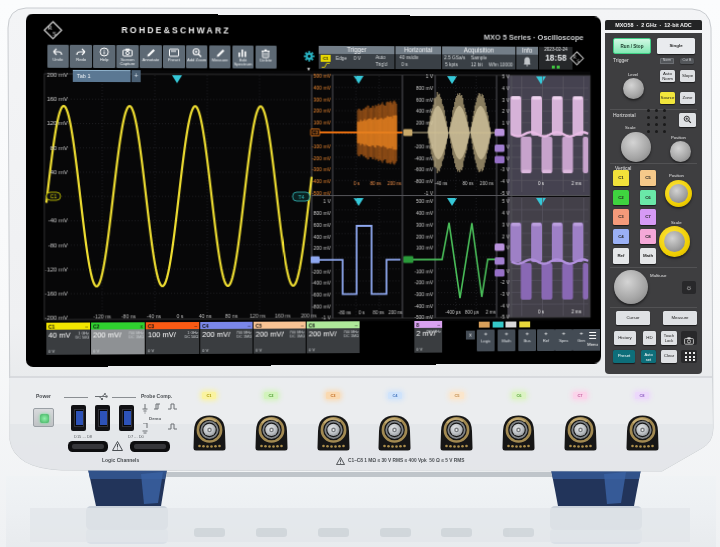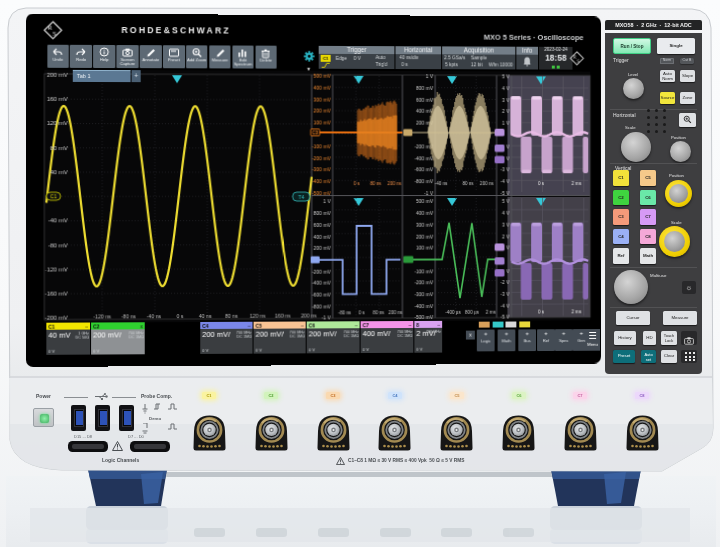--- a/index.html
+++ b/index.html
@@ -629,41 +629,41 @@
         <div class="v1">40 mV</div>
         <div class="v2">1 GHz<br>DC 50Ω</div>
         <div class="v3">0 V</div>
       </div>
     <div class="ch" style="left:64px;width:53px;background:#8e9194">
         <div class="hd" style="background:#2fd12f">C2<span style="float:right;margin-right:2px;font-weight:normal;">x</span></div>
         <div class="v1">200 mV/</div>
         <div class="v2">700 MHz<br>DC 1MΩ</div>
         <div class="v3">0 V</div>
       </div>
+    <div class="ch" style="left:118px;width:53px;background:#3a3d40">
+        <div class="hd" style="background:#fa5a14">C3<span style="float:right;margin-right:2px;font-weight:normal;">–</span></div>
+        <div class="v1">100 mV/</div>
+        <div class="v2">1 GHz<br>DC 50Ω</div>
+        <div class="v3">0 V</div>
+      </div>
     <div class="ch" style="left:172px;width:52px;background:#3a3d40">
         <div class="hd" style="background:#7a86e8">C4<span style="float:right;margin-right:2px;font-weight:normal;">–</span></div>
         <div class="v1">200 mV/</div>
         <div class="v2">700 MHz<br>DC 1MΩ</div>
         <div class="v3">0 V</div>
       </div>
     <div class="ch" style="left:225px;width:52px;background:#3a3d40">
         <div class="hd" style="background:#f8c394">C5<span style="float:right;margin-right:2px;font-weight:normal;">–</span></div>
         <div class="v1">200 mV/</div>
         <div class="v2">700 MHz<br>DC 1MΩ</div>
         <div class="v3">0 V</div>
       </div>
     <div class="ch" style="left:278px;width:53px;background:#3a3d40">
         <div class="hd" style="background:#aee89a">C6<span style="float:right;margin-right:2px;font-weight:normal;">–</span></div>
         <div class="v1">200 mV/</div>
-        <div class="v2">700 MHz<br>DC 1MΩ</div>
-        <div class="v3">0 V</div>
-      </div>
-    <div class="ch" style="left:332px;width:53px;background:#3a3d40">
-        <div class="hd" style="background:#f393e8">C7<span style="float:right;margin-right:2px;font-weight:normal;">–</span></div>
-        <div class="v1">400 mV/</div>
         <div class="v2">700 MHz<br>DC 1MΩ</div>
         <div class="v3">0 V</div>
       </div>
     <div class="ch" style="left:386px;width:28px;background:#3a3d40">
         <div class="hd" style="background:#d9a1f0">8<span style="float:right;margin-right:2px;font-weight:normal;">–</span></div>
         <div class="v1">2 mV/</div>
         <div class="v2">700 MHz<br></div>
         <div class="v3">0 V</div>
       </div>
     <div class="abs" style="left:451px;top:309px;width:11px;height:5.5px;background:#d8a05a;"></div>

